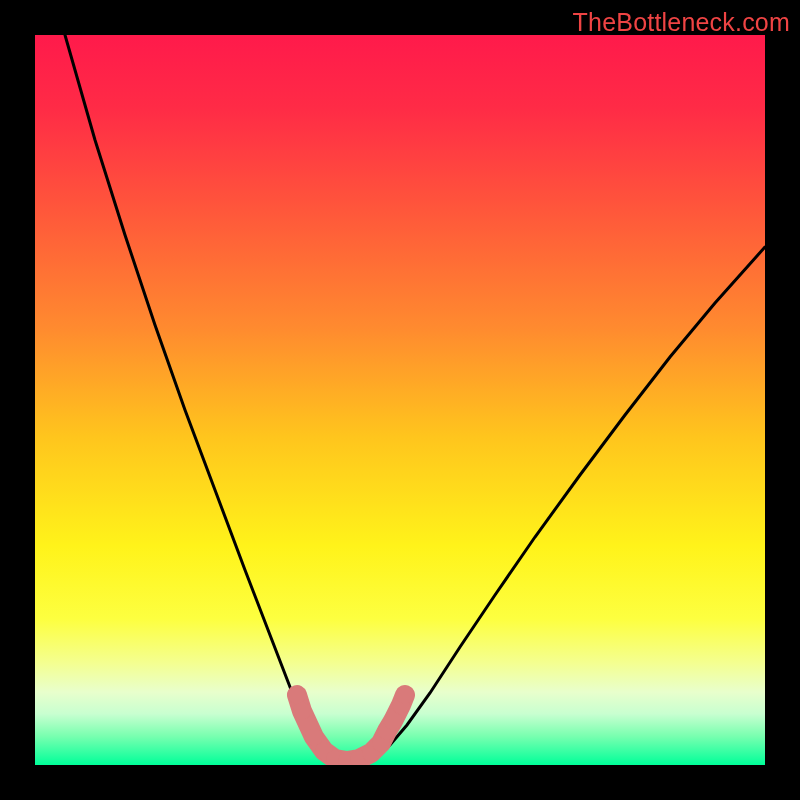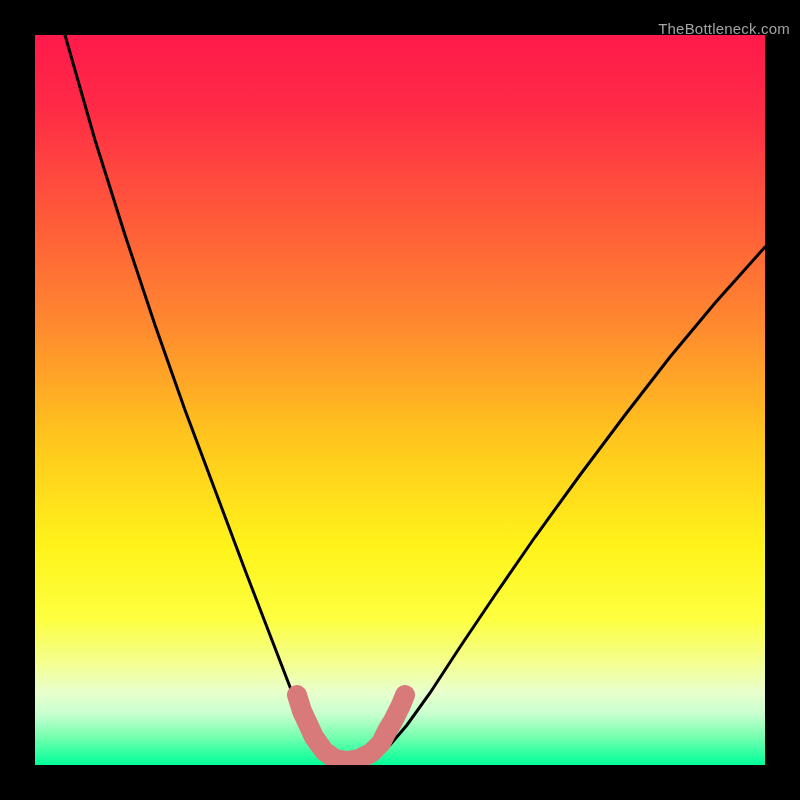--- a/index.html
+++ b/index.html
@@ -26,24 +26,24 @@
     width: 730px;
     height: 730px;
     overflow: hidden;
   }
   .gradient-bg {
     position: absolute;
     inset: 0;
   }
   .watermark {
     position: absolute;
-    top: 20px;
+    top: 8px;
     right: 10px;
-    color: #a3a3a3;
-    font-size: 15px;
+    color: #ef4444;
+    font-size: 25px;
     font-weight: 500;
     letter-spacing: 0.2px;
     user-select: none;
   }
   svg.curve-layer {
     position: absolute;
     inset: 0;
     width: 730px;
     height: 730px;
   }

